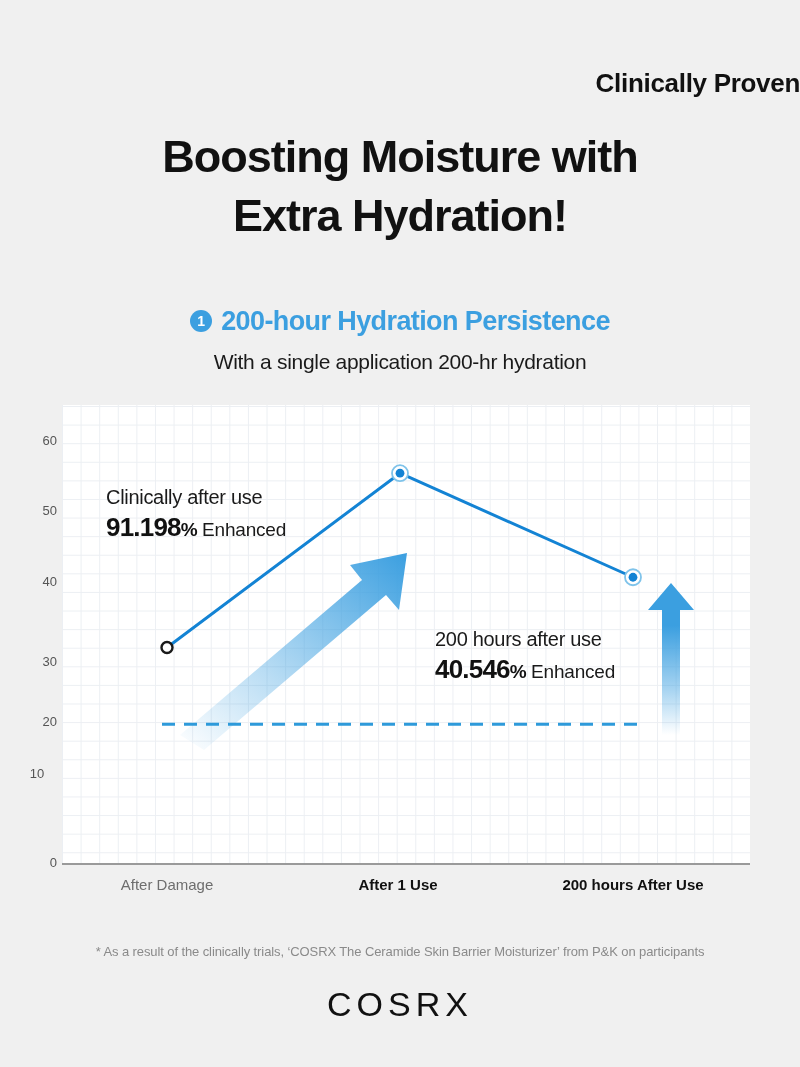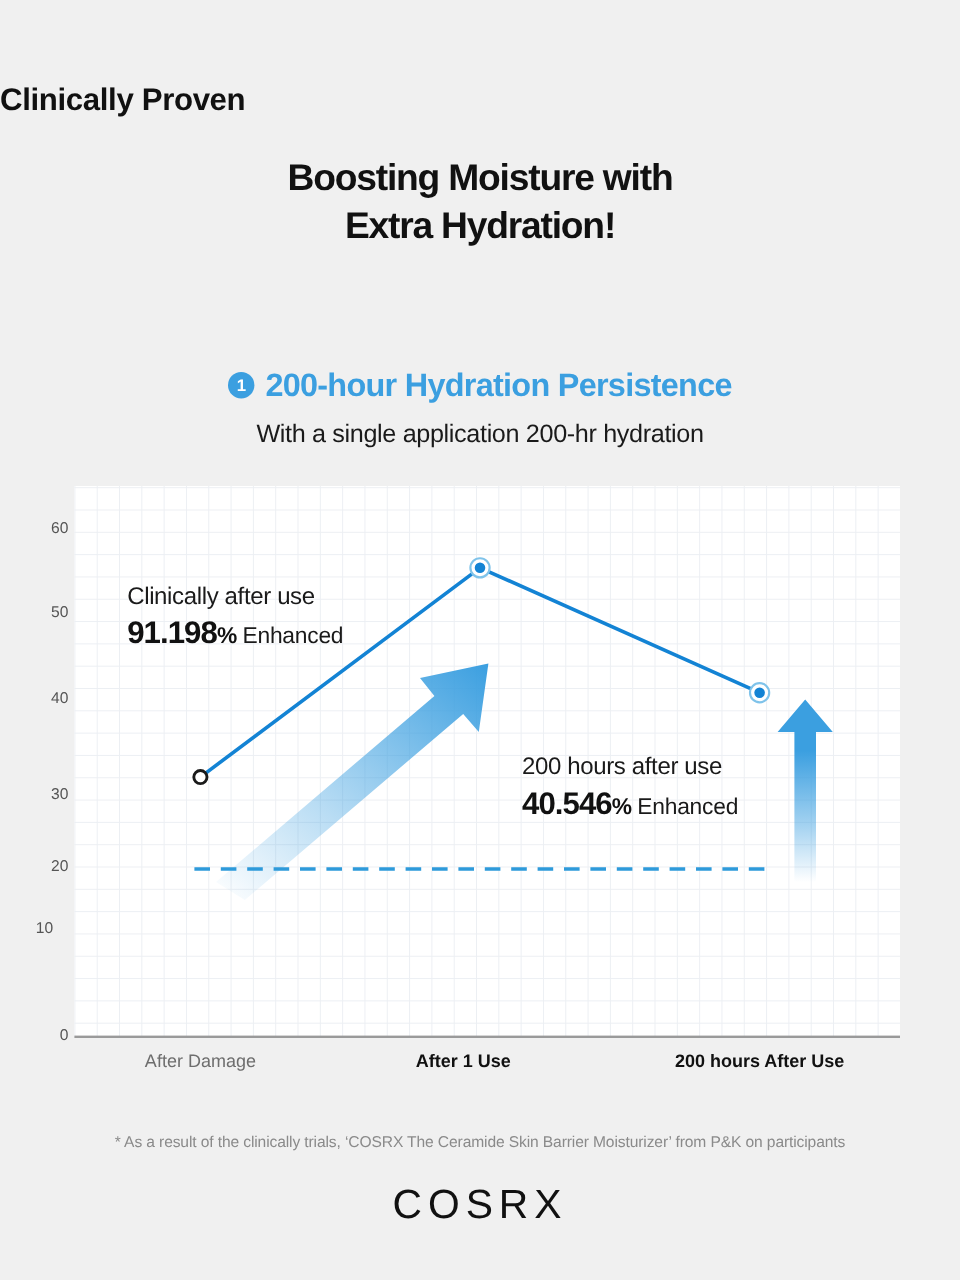--- a/index.html
+++ b/index.html
@@ -9,28 +9,28 @@
     font-family:"Liberation Sans",sans-serif;
     color:#1a1a1a;
     overflow:hidden;
     position:relative;
   }
   .page{position:absolute;inset:0;}
 
   
   .eyebrow{
     position:absolute;left:0;right:0;top:68px;
-    text-align:left;
+    text-align:right;
     font-size:26px;font-weight:bold;letter-spacing:-0.3px;
     color:#111;
   }
   .headline{
     position:absolute;left:0;right:0;top:128px;
     text-align:center;
-    font-size:31px;font-weight:bold;line-height:1.30;
+    font-size:45px;font-weight:bold;line-height:1.30;
     letter-spacing:-1.0px;
     color:#111;
   }
   .headline .l2{display:block;}
 
   
   .subsec{
     position:absolute;left:0;right:0;top:303px;
     text-align:center;
   }
@@ -199,20 +199,20 @@
       <div class="line1">200 hours after use</div>
       <div class="line2">
         <span class="big">40.546</span><span class="pct">%</span>
         <span class="tail">Enhanced</span>
       </div>
     </div>
   </div>
 
   <div class="xlabels" id="xlabels">
       <div class="xlabel muted" style="left: 105px;">After Damage</div>
-      <div class="xlabel strong" style="left: 324px; text-align: center;">After 1 Use</div>
+      <div class="xlabel strong" style="left: 336px; text-align: center;">After 1 Use</div>
       <div class="xlabel strong" style="left: 571px;">200 hours After Use</div>
     </div>
 
   <div class="footnote">* As a result of the clinically trials, ‘COSRX The Ceramide Skin Barrier Moisturizer’ from P&amp;K on participants</div>
   <div class="logo">COSRX</div>
 
 </div>
 
 </body></html>

